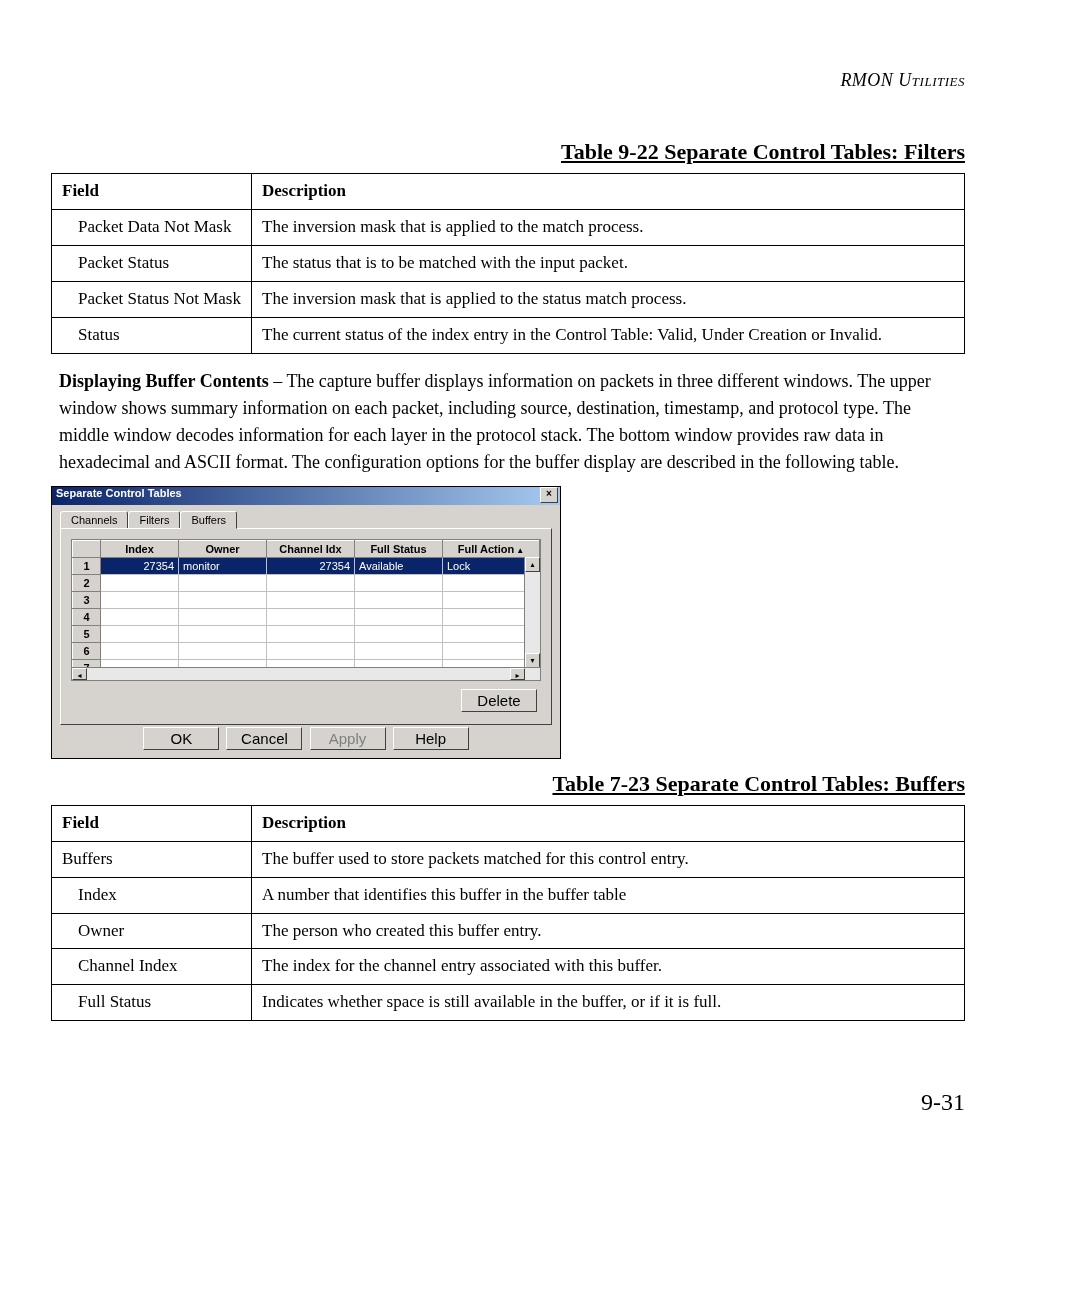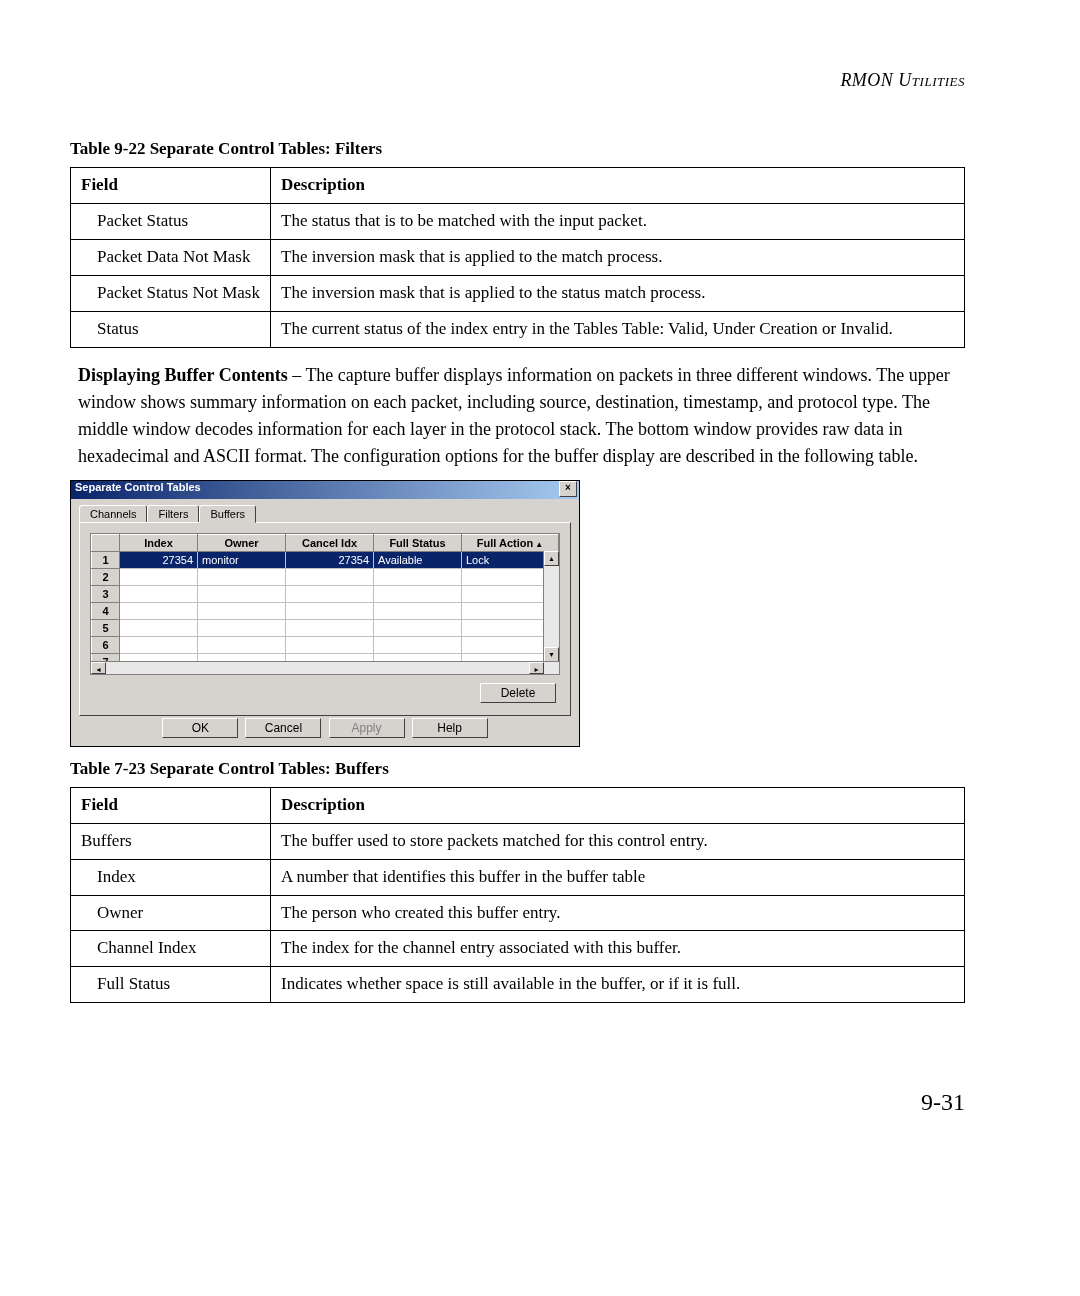--- a/index.html
+++ b/index.html
@@ -7,36 +7,37 @@
     padding: 0;
     background: #fff;
     font-family: Garamond, "Times New Roman", serif;
     color: #000;
     width: 1080px;
   }
   .page {
     width: 1080px;
     height: 1296px;
     box-sizing: border-box;
-    padding: 70px 115px 50px 70px;
+    padding: 70px 115px 50px 51px;
     position: relative;
   }
   .header-right {
     text-align: right;
     font-variant: small-caps;
     font-size: 18px;
     font-style: italic;
     letter-spacing: 0.5px;
     margin-bottom: 48px;
   }
   .table-caption {
-    text-align: left;
-    font-weight: bold;
-    font-size: 17px;
+    text-align: right;
+    font-weight: bold;
+    font-size: 22px;
     margin: 8px 0 8px 0;
+    text-decoration: underline;
   }
   table.doc-table {
     border-collapse: collapse;
     width: 100%;
     font-size: 17px;
   }
   table.doc-table th, table.doc-table td {
     border: 1px solid #000;
     padding: 6px 10px 6px 10px;
     text-align: left;
@@ -208,21 +209,21 @@
   }
   .win-btn {
     display: inline-block;
     min-width: 54px;
     padding: 2px 10px;
     margin: 0 2px;
     background: #d6d3ce;
     border: 1px solid #404040;
     border-top-color:#fff; border-left-color:#fff;
     font-family: Tahoma, Arial, sans-serif;
-    font-size: 12px;
+    font-size: 15px;
     text-align: center;
   }
   .win-btn.disabled { color:#808080; }
 </style>
 </head>
 <body>
 
 <div class="page">
   <div class="header-right">RMON Utilities</div>
 
@@ -231,34 +232,34 @@
     <colgroup>
         <col style="width:200px">
         <col>
       </colgroup>
     <tbody>
         <tr>
       <th>Field</th>
       <th>Description</th>
     </tr>
     <tr>
+          <td class="indent">Packet Data Not Mask</td>
+          <td>The inversion mask that is applied to the match process.</td>
+        </tr>
+    <tr>
           <td class="indent">Packet Status</td>
           <td>The status that is to be matched with the input packet.</td>
         </tr>
     <tr>
-          <td class="indent">Packet Data Not Mask</td>
-          <td>The inversion mask that is applied to the match process.</td>
-        </tr>
-    <tr>
           <td class="indent">Packet Status Not Mask</td>
           <td>The inversion mask that is applied to the status match process.</td>
         </tr>
     <tr>
           <td class="indent">Status</td>
-          <td>The current status of the index entry in the Tables Table: Valid, Under Creation or Invalid.</td>
+          <td>The current status of the index entry in the Control Table: Valid, Under Creation or Invalid.</td>
         </tr>
   </tbody>
     </table>
 
   <p class="para">
     <b>Displaying Buffer Contents</b><span> – The capture buffer displays information on packets in three different windows. The upper window shows summary information on each packet, including source, destination, timestamp, and protocol type. The middle window decodes information for each layer in the protocol stack. The bottom window provides raw data in hexadecimal and ASCII format. The configuration options for the buffer display are described in the following table.</span>
   </p>
 
   <div class="dialog-wrap">
     <div class="dialog">
@@ -282,21 +283,21 @@
                   <col style="width:88px">
                   <col style="width:88px">
                   <col style="width:88px">
                   <col>
               </colgroup>
               <tbody>
                   <tr>
                 <th class="rowhead"></th>
                 <th>Index</th>
                 <th>Owner</th>
-                <th>Cancel Idx</th>
+                <th>Channel Idx</th>
                 <th>Full Status</th>
                 <th><span>Full Action</span><span class="sort-ind">▲</span></th>
               </tr>
               <tr class="selected">
                 <td class="rowhead">1</td>
                 <td class="cell" style="text-align:right">27354</td>
                 <td class="cell">monitor</td>
                 <td class="cell" style="text-align:right">27354</td>
                 <td class="cell">Available</td>
                 <td class="cell">Lock</td>

